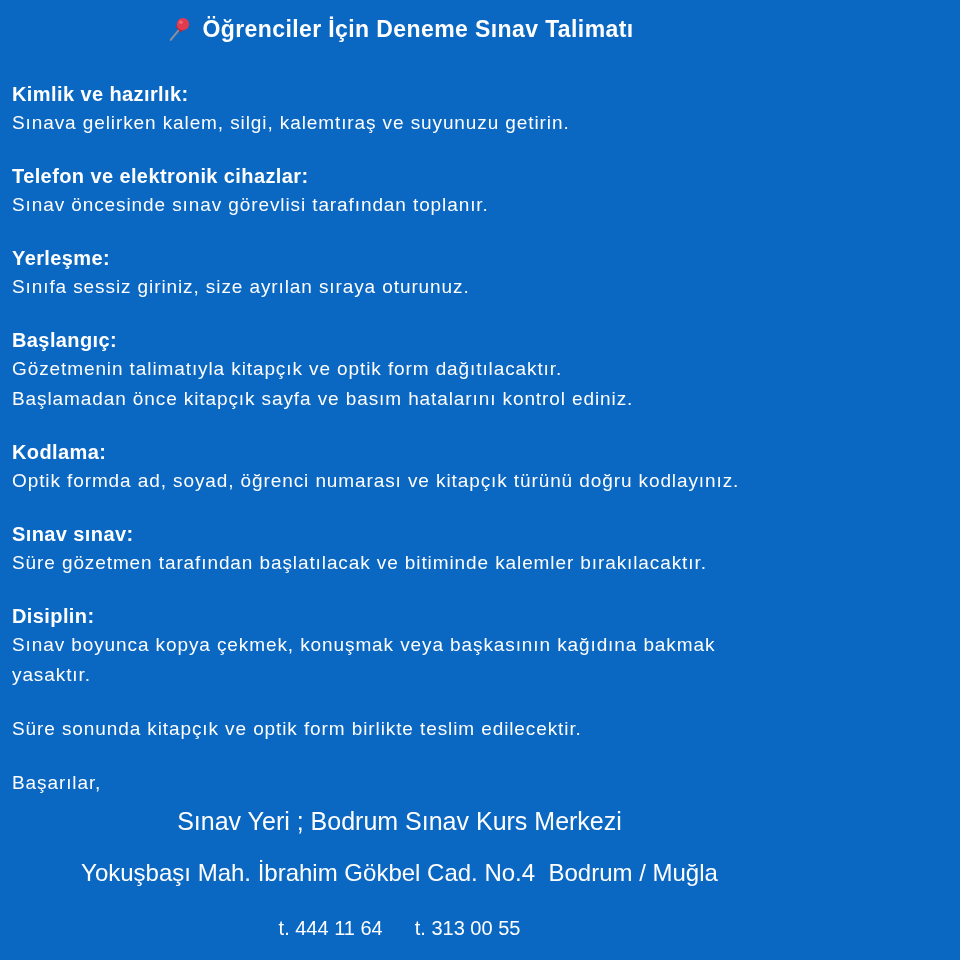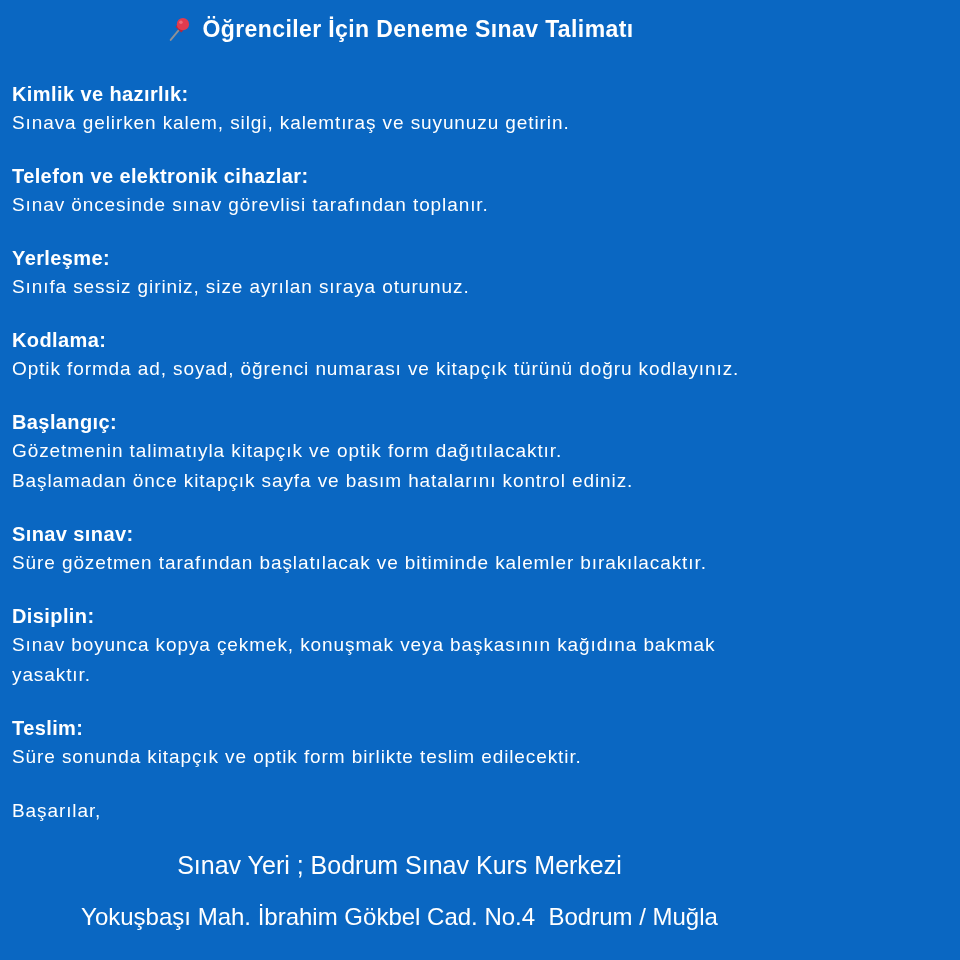--- a/index.html
+++ b/index.html
@@ -50,21 +50,21 @@
   }
   .section-line {
     font-size: 19px;
     letter-spacing: 0.9px;
     line-height: 30px;
   }
   .closing {
     font-size: 19px;
     letter-spacing: 0.9px;
     line-height: 30px;
-    margin-bottom: 26px;
+    margin-bottom: 10px;
   }
   .venue {
     text-align: center;
     font-size: 25px;
     line-height: 26px;
     margin-bottom: 27px;
   }
   .address {
     text-align: center;
     font-size: 24px;
@@ -104,42 +104,41 @@
     <h2 class="section-heading">Telefon ve elektronik cihazlar:</h2>
     <div class="section-line">Sınav öncesinde sınav görevlisi tarafından toplanır.</div>
   </div>
 
   <div class="section">
     <h2 class="section-heading">Yerleşme:</h2>
     <div class="section-line">Sınıfa sessiz giriniz, size ayrılan sıraya oturunuz.</div>
   </div>
 
   <div class="section">
-    <h2 class="section-heading">Kodlama:</h2>
-    <div class="section-line">Optik formda ad, soyad, öğrenci numarası ve kitapçık türünü doğru kodlayınız.</div>
+    <h2 class="section-heading">Başlangıç:</h2>
+    <div class="section-line">Gözetmenin talimatıyla kitapçık ve optik form dağıtılacaktır.</div>
+    <div class="section-line">Başlamadan önce kitapçık sayfa ve basım hatalarını kontrol ediniz.</div>
   </div>
 
   <div class="section">
-    <h2 class="section-heading">Başlangıç:</h2>
-    <div class="section-line">Gözetmenin talimatıyla kitapçık ve optik form dağıtılacaktır.</div>
-    <div class="section-line">Başlamadan önce kitapçık sayfa ve basım hatalarını kontrol ediniz.</div>
+    <h2 class="section-heading">Kodlama:</h2>
+    <div class="section-line">Optik formda ad, soyad, öğrenci numarası ve kitapçık türünü doğru kodlayınız.</div>
   </div>
 
   <div class="section">
     <h2 class="section-heading">Sınav sınav:</h2>
     <div class="section-line">Süre gözetmen tarafından başlatılacak ve bitiminde kalemler bırakılacaktır.</div>
   </div>
 
   <div class="section">
     <h2 class="section-heading">Disiplin:</h2>
     <div class="section-line">Sınav boyunca kopya çekmek, konuşmak veya başkasının kağıdına bakmak yasaktır.</div>
   </div>
 
   <div class="section">
-    <h2 class="section-heading">Teslim:</h2>
     <div class="section-line">Süre sonunda kitapçık ve optik form birlikte teslim edilecektir.</div>
   </div>
 
   <div class="closing">Başarılar,</div>
 
   <div class="venue">Sınav Yeri ; Bodrum Sınav Kurs Merkezi</div>
 
   <div class="address">Yokuşbaşı Mah. İbrahim Gökbel Cad. No.4  Bodrum / Muğla</div>
 
   <div class="phones">

